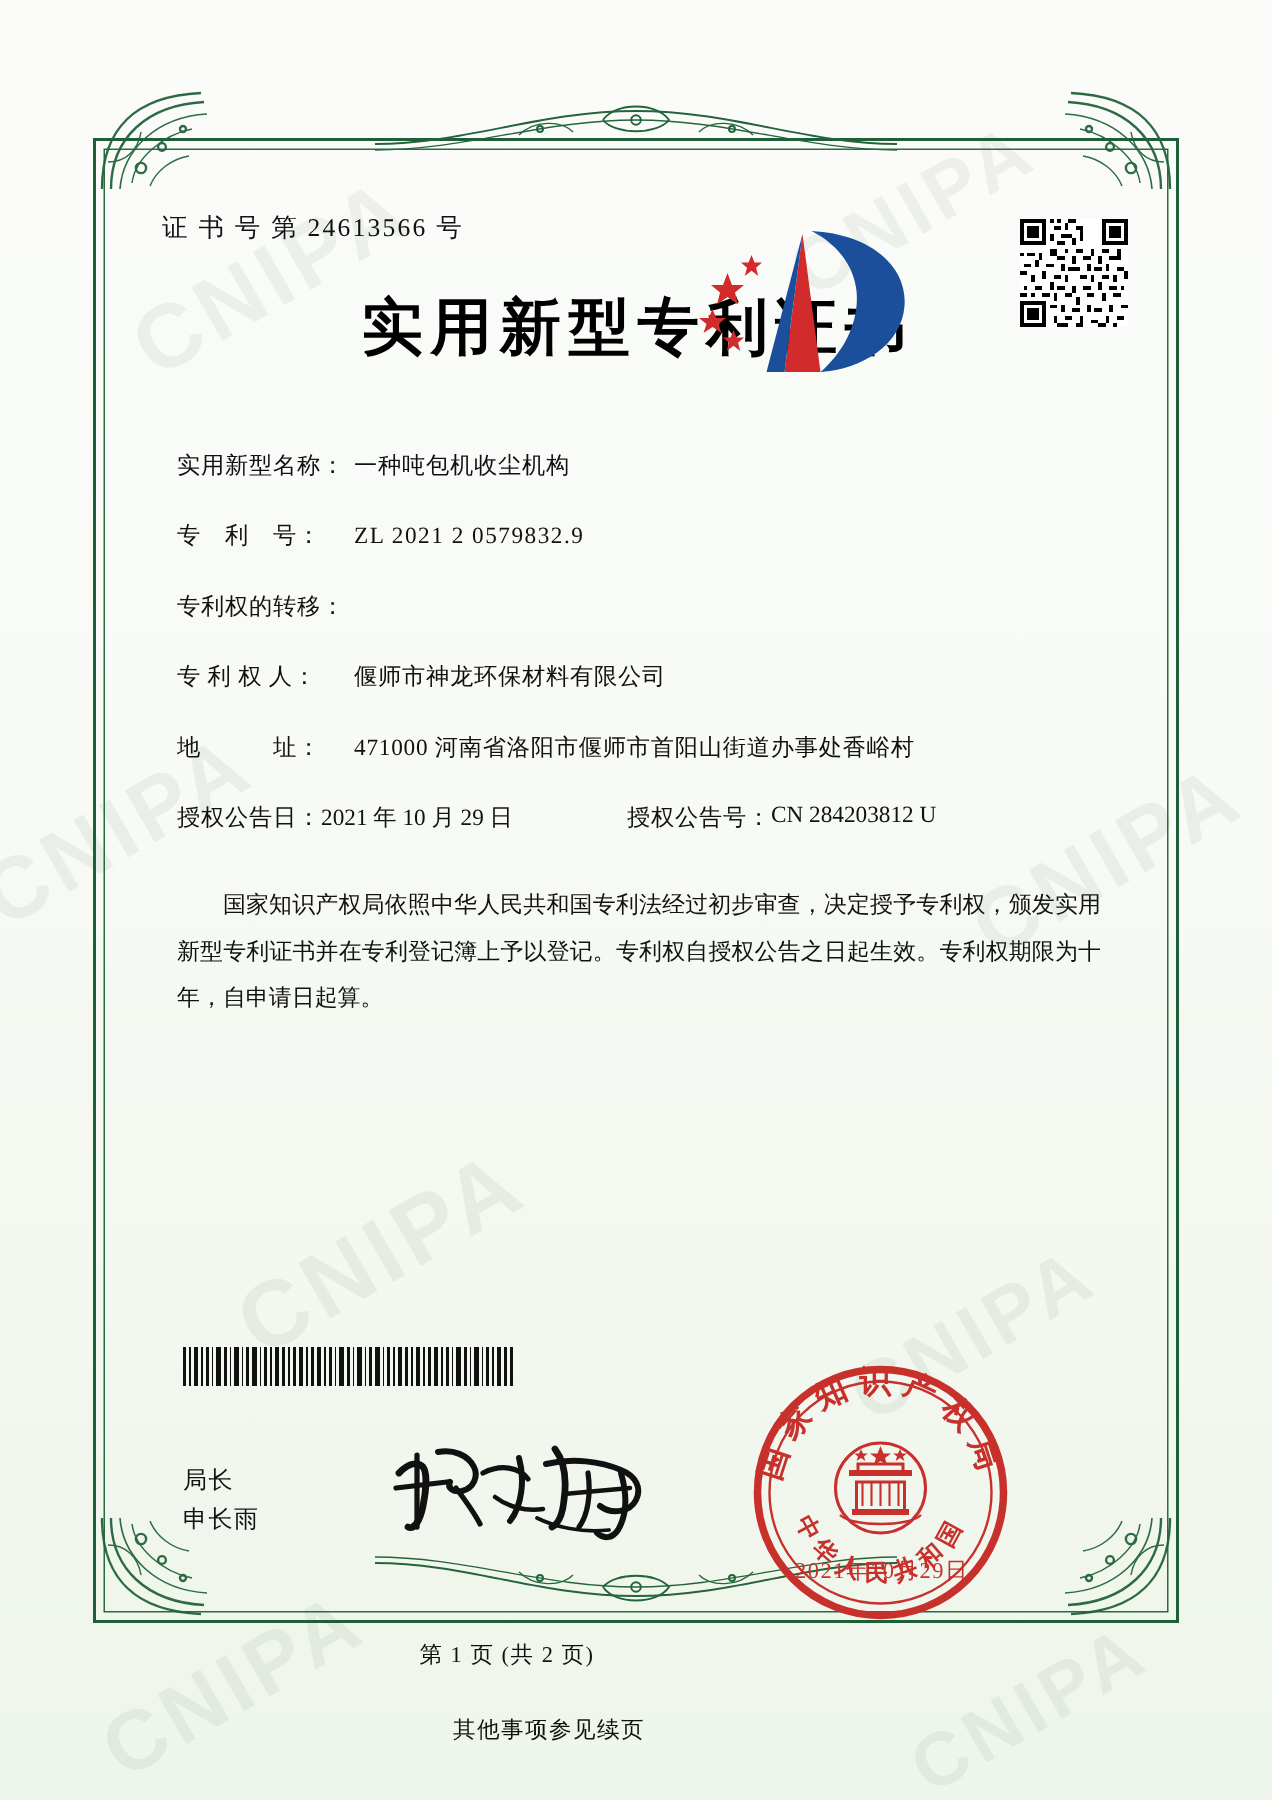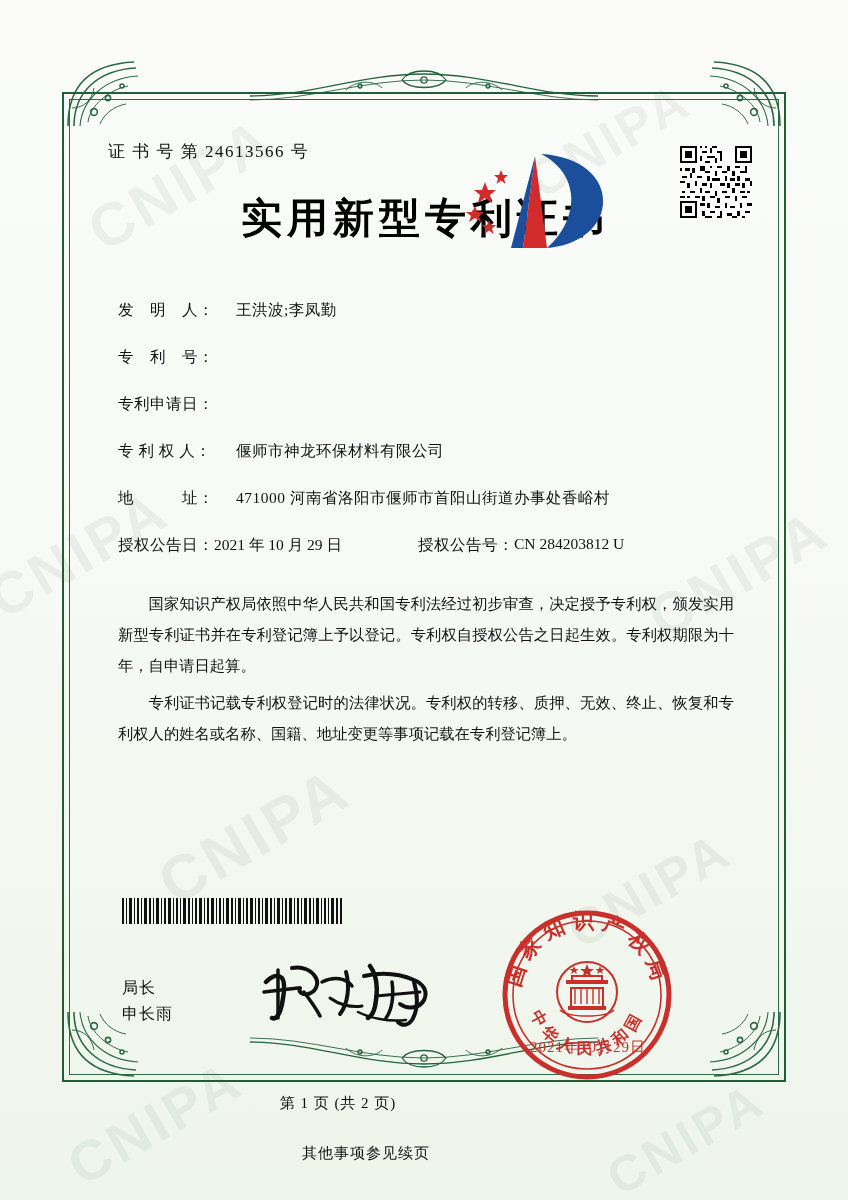--- a/index.html
+++ b/index.html
@@ -447,32 +447,33 @@
           <rect x="15" y="28" width="2" height="1"></rect>
           <rect x="21" y="28" width="2" height="1"></rect>
         <rect x="25" y="28" width="1" height="1"></rect>
       </g>
     </svg>
 
     <div class="title">实用新型专利证书</div>
 
     <div class="fields">
 
-
       <div class="field-row">
-        <div class="f-label">发　明　人：</div>
-        <div class="f-value">王洪波;李凤勤</div>
+        <div class="f-label">实用新型名称：</div>
+        <div class="f-value">一种吨包机收尘机构</div>
       </div>
+
 
       <div class="field-row">
         <div class="f-label">专　利　号：</div>
+        <div class="f-value mono">ZL 2021 2 0579832.9</div>
       </div>
 
       <div class="field-row">
-        <div class="f-label">专利申请日：</div>
+        <div class="f-label">专利权的转移：</div>
       </div>
 
       <div class="field-row">
         <div class="f-label">专 利 权 人：</div>
         <div class="f-value">偃师市神龙环保材料有限公司</div>
       </div>
 
       <div class="field-row">
         <div class="f-label">地　　　址：</div>
         <div class="f-value">471000 河南省洛阳市偃师市首阳山街道办事处香峪村</div>
@@ -485,21 +486,20 @@
         </div>
         <div class="cell-b">
           <span class="lbl">授权公告号：</span>
           <span>CN 284203812 U</span>
         </div>
       </div>
     </div>
 
     <div class="paragraphs">
       <p>国家知识产权局依照中华人民共和国专利法经过初步审查，决定授予专利权，颁发实用新型专利证书并在专利登记簿上予以登记。专利权自授权公告之日起生效。专利权期限为十年，自申请日起算。</p>
-      <p>专利证书记载专利权登记时的法律状况。专利权的转移、质押、无效、终止、恢复和专利权人的姓名或名称、国籍、地址变更等事项记载在专利登记簿上。</p>
     </div>
   </div>
 
   <svg class="barcode" viewBox="0 0 220 26" shape-rendering="crispEdges">
     <g fill="#111">
       <rect x="0" y="0" width="2" height="26"></rect>
         <rect x="4" y="0" width="1" height="26"></rect>
       <rect x="7" y="0" width="3" height="26"></rect>
         <rect x="12" y="0" width="1" height="26"></rect>
       <rect x="15" y="0" width="2" height="26"></rect>

